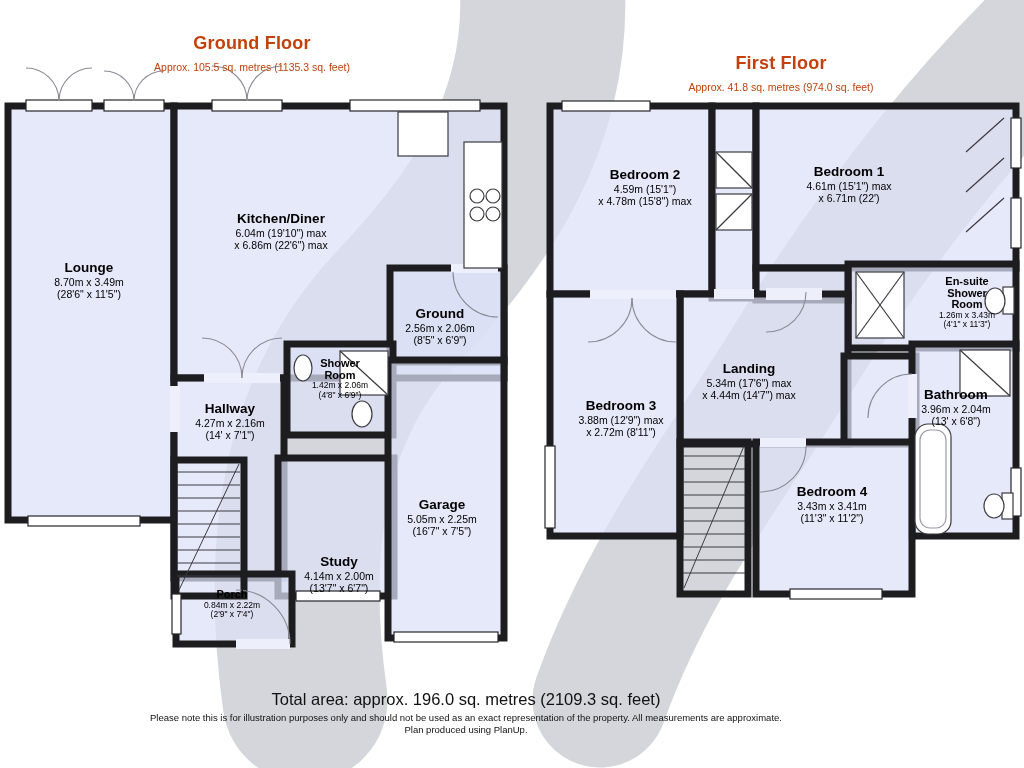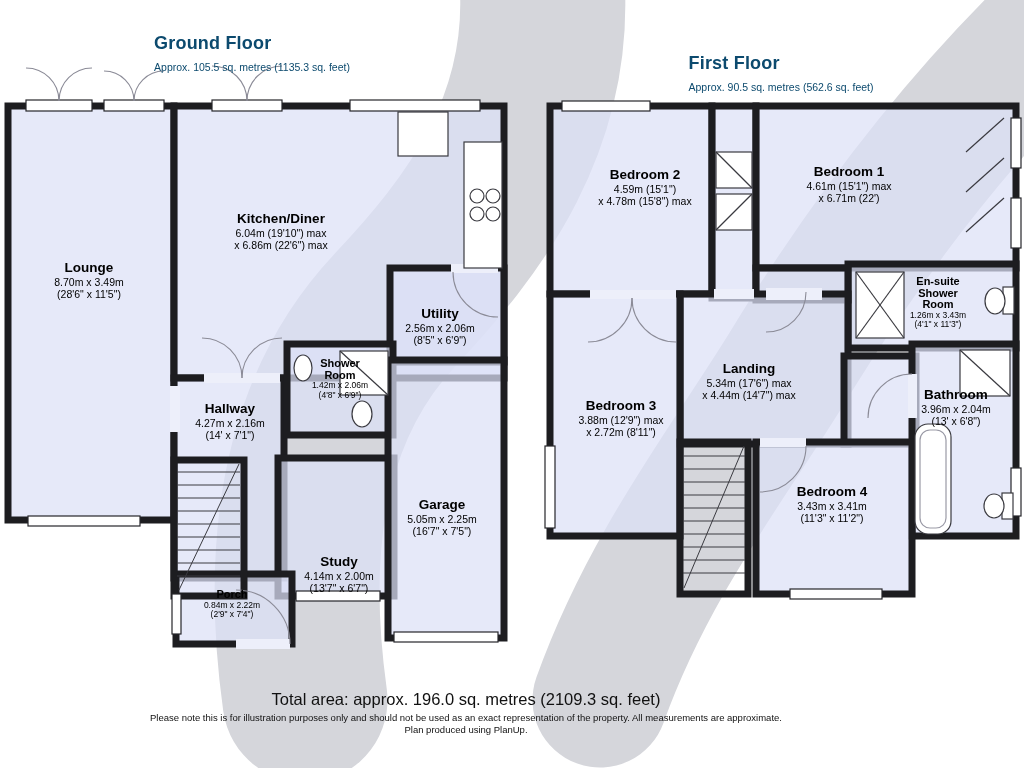--- a/index.html
+++ b/index.html
@@ -1,20 +1,20 @@
 <!DOCTYPE html>
 <html><head>
 <meta charset="utf-8">
 <style>
   html,body{margin:0;padding:0;}
   body{font-family:"Liberation Sans", sans-serif; background:#fff;}
   #stage{position:relative; width:1024px; height:768px; overflow:hidden; background:#ffffff;}
   #plan-svg{position:absolute; inset:0;}
 
-  .floor-title{position:absolute; transform:translateX(-50%); text-align:left; color:#0c4a6e; z-index:5;}
+  .floor-title{position:absolute; transform:translateX(-50%); text-align:center; color:#c2410c; z-index:5;}
   .floor-title .t{font-weight:bold; font-size:18px; letter-spacing:.2px;}
   .floor-title .s{font-size:10.5px; margin-top:7px;}
 
   .room-label{position:absolute; transform:translateX(-50%); text-align:center; color:#000000; z-index:6; line-height:1.18; white-space:nowrap;}
   .room-label .room-name{font-weight:bold; font-size:13.5px;}
   .room-label .room-dims{font-size:10.5px;}
   .room-label.wrap{white-space:normal;}
   .room-label.small .room-name{font-size:11px; line-height:1.05;}
   .room-label.small .room-dims{font-size:8.5px; line-height:1.12;}
 
@@ -171,35 +171,35 @@
       <line x1="684" y1="588" x2="744" y2="446"></line>
     </g>
   </svg>
 
   <div class="floor-title" style="left:252px; top:33px;">
     <div class="t">Ground Floor</div>
     <div class="s">Approx. 105.5 sq. metres (1135.3 sq. feet)</div>
   </div>
   <div class="floor-title" style="left:781px; top:53px;">
     <div class="t">First Floor</div>
-    <div class="s">Approx. 90.5 sq. metres (562.6 sq. feet)</div>
+    <div class="s">Approx. 41.8 sq. metres (974.0 sq. feet)</div>
   </div>
 
   <div class="room-label" style="left:89px; top:260px;">
     <div class="room-name">Lounge</div>
     <div class="room-dims">8.70m x 3.49m</div>
     <div class="room-dims">(28'6" x 11'5")</div>
   </div>
   <div class="room-label" style="left:281px; top:211px;">
     <div class="room-name">Kitchen/Diner</div>
     <div class="room-dims">6.04m (19'10") max</div>
     <div class="room-dims">x 6.86m (22'6") max</div>
   </div>
   <div class="room-label" style="left:440px; top:306px;">
-    <div class="room-name">Utility</div>
+    <div class="room-name">Ground</div>
     <div class="room-dims">2.56m x 2.06m</div>
     <div class="room-dims">(8'5" x 6'9")</div>
   </div>
   <div class="room-label small wrap" style="left:340px; top:358px; width:72px; margin-left:-36px; transform:none;">
     <div class="room-name">Shower Room</div>
     <div class="room-dims">1.42m x 2.06m</div>
     <div class="room-dims">(4'8" x 6'9")</div>
   </div>
   <div class="room-label" style="left:230px; top:401px;">
     <div class="room-name">Hallway</div>
@@ -225,21 +225,21 @@
   <div class="room-label" style="left:645px; top:167px;">
     <div class="room-name">Bedroom 2</div>
     <div class="room-dims">4.59m (15'1")</div>
     <div class="room-dims">x 4.78m (15'8") max</div>
   </div>
   <div class="room-label" style="left:849px; top:164px;">
     <div class="room-name">Bedroom 1</div>
     <div class="room-dims">4.61m (15'1") max</div>
     <div class="room-dims">x 6.71m (22')</div>
   </div>
-  <div class="room-label small wrap" style="left:938px; top:276px; width:66px; margin-left:-33px; transform:none;">
+  <div class="room-label small wrap" style="left:967px; top:276px; width:66px; margin-left:-33px; transform:none;">
     <div class="room-name">En-suite Shower Room</div>
     <div class="room-dims">1.26m x 3.43m</div>
     <div class="room-dims">(4'1" x 11'3")</div>
   </div>
   <div class="room-label" style="left:749px; top:361px;">
     <div class="room-name">Landing</div>
     <div class="room-dims">5.34m (17'6") max</div>
     <div class="room-dims">x 4.44m (14'7") max</div>
   </div>
   <div class="room-label" style="left:621px; top:398px;">

